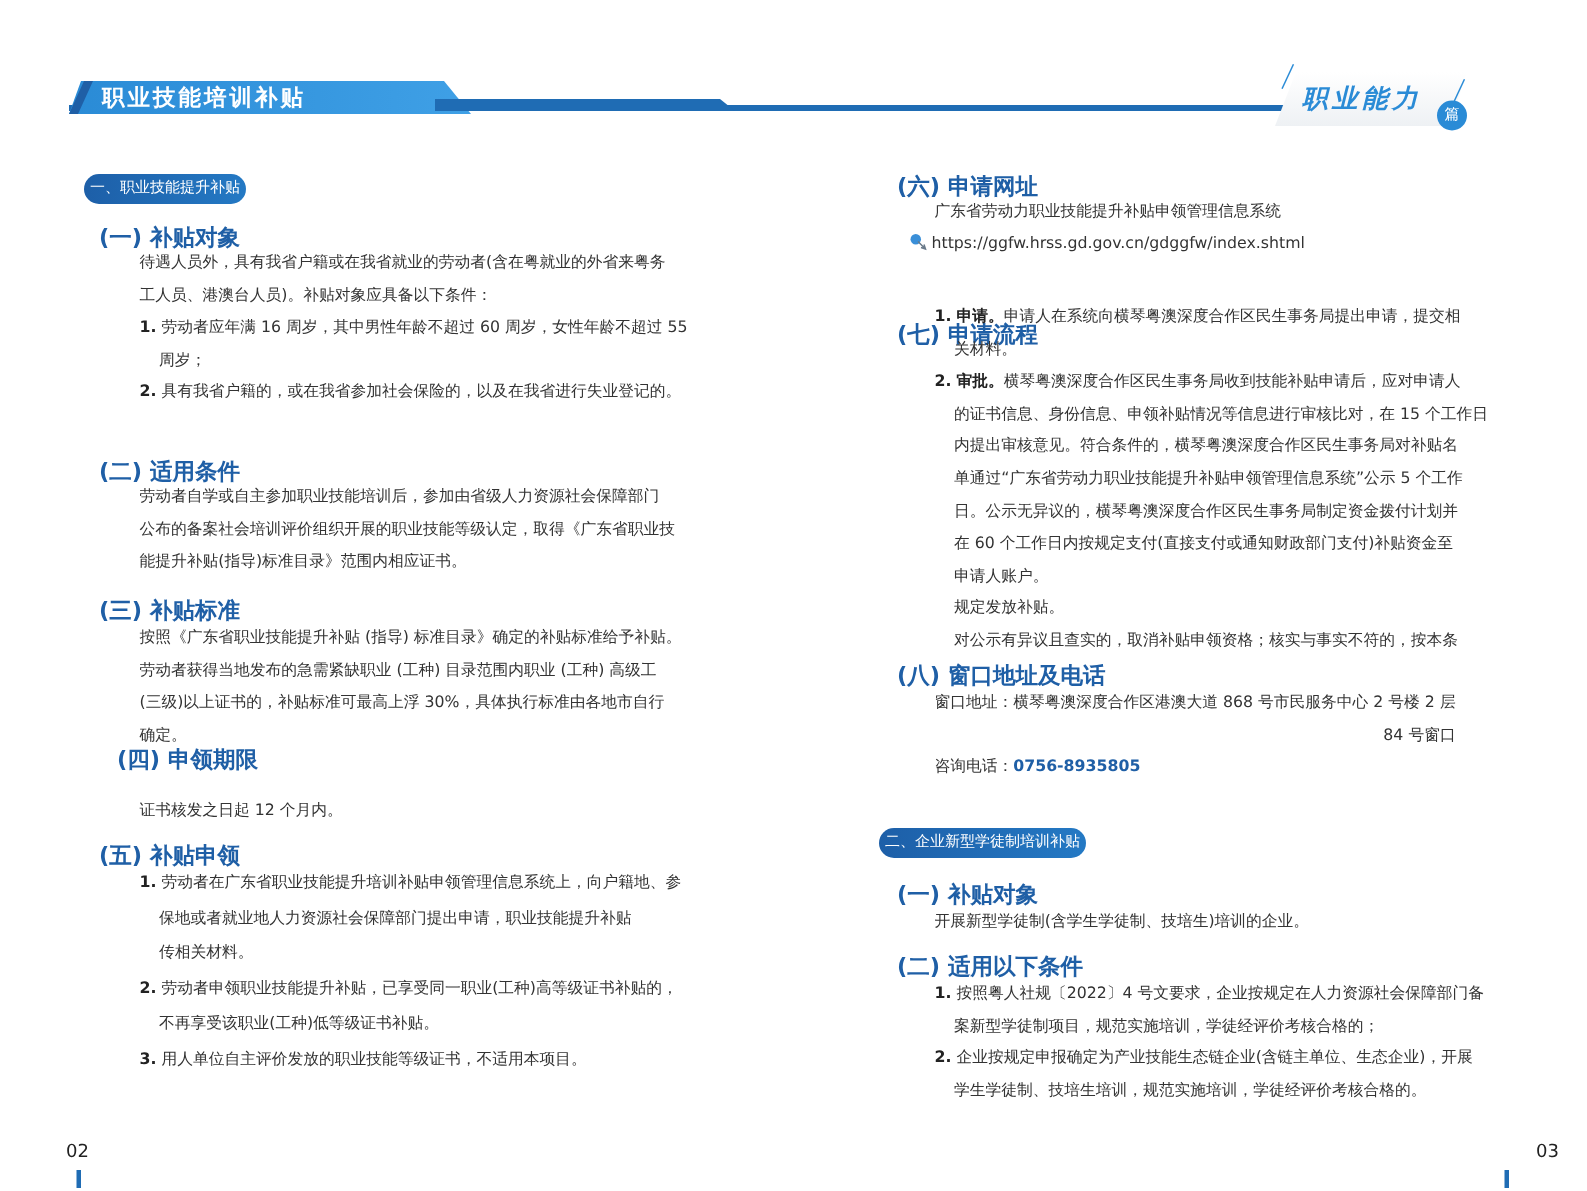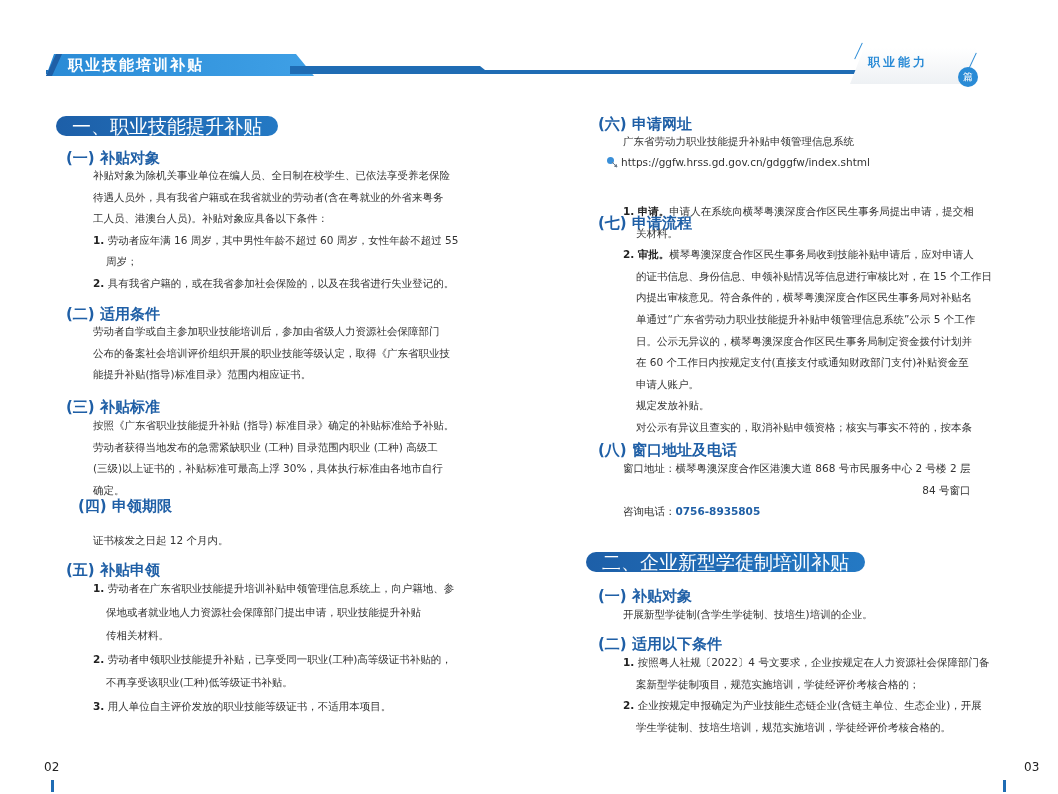--- a/index.html
+++ b/index.html
@@ -24,33 +24,33 @@
     position: absolute; top: 66px; left: 290px; width: 200px; height: 8px;
     background: #1f6cb4; clip-path: polygon(0 0, 190px 0, 200px 8px, 0 8px);
   }
   .brand-box {
     position: absolute; top: 48px; left: 850px; width: 128px; height: 36px;
     background: linear-gradient(180deg, #ffffff 0%, #eef1f4 100%);
     clip-path: polygon(14px 0, 128px 0, 116px 36px, 0 36px);
     box-shadow: 0 2px 4px rgba(0,0,0,0.15);
   }
   .brand-text {
-    position: absolute; top: 54px; left: 868px; font-size: 12px; font-weight: bold; color: #2a8bd6; letter-spacing: 3px;
+    position: absolute; top: 54px; left: 868px; font-size: 17px; font-weight: bold; color: #2a8bd6; letter-spacing: 3px; font-style: italic;
   }
   .brand-badge {
     position: absolute; top: 67px; left: 958px; width: 20px; height: 20px; border-radius: 50%;
     background: #2a8bd6; color: #fff; font-size: 10px; text-align: center; line-height: 20px;
   }
   .brand-stroke { position: absolute; width: 1px; height: 18px; background: #2a8bd6; transform: rotate(25deg); }
 
   
   .pill {
     position: absolute; height: 20px; border-radius: 10px;
     background: linear-gradient(90deg, #1d5fa8 0%, #2479c4 100%);
-    color: #ffffff; font-size: 19px; line-height: 20px; padding: 0 16px;
+    color: #ffffff; font-size: 10px; line-height: 20px; padding: 0 4px;
     white-space: nowrap;
   }
 
   .h2 { position: absolute; font-size: 15px; font-weight: bold; color: #1f5fa6; white-space: nowrap; }
   .p { position: absolute; font-size: 10.5px; line-height: 21.5px; color: #333333; }
   .num { font-weight: bold; color: #222; }
   .bold { font-weight: bold; color: #222; }
   .phone { font-weight: bold; color: #1f5fa6; }
 
   .page-num { position: absolute; top: 760px; font-size: 12px; color: #222; }
@@ -71,21 +71,20 @@
 <div class="brand-stroke" style="top:42px;left:858px;"></div>
 <div class="brand-stroke" style="top:52px;left:972px;"></div>
 <div class="brand-text">职业能力</div>
 <div class="brand-badge">篇</div>
 
 <div>
   <div class="pill" style="top:116px;left:56px;">一、职业技能提升补贴</div>
 
   <div class="h2" style="top:149px;left:66px;">(一) 补贴对象</div>
   <div class="p" style="top:165px;left:93px;width:420px;">
-    <div>补贴对象为除机关事业单位在编人员、全日制在校学生、已依法享受养老保险</div>
     <div>待遇人员外，具有我省户籍或在我省就业的劳动者(含在粤就业的外省来粤务</div>
     <div>工人员、港澳台人员)。补贴对象应具备以下条件：</div>
     <div><span class="num">1.</span> <span>劳动者应年满 16 周岁，其中男性年龄不超过 60 周岁，女性年龄不超过 55</span></div>
     <div style="padding-left:13px;">周岁；</div>
     <div><span class="num">2.</span> <span>具有我省户籍的，或在我省参加社会保险的，以及在我省进行失业登记的。</span></div>
   </div>
 
   <div class="h2" style="top:305px;left:66px;">(二) 适用条件</div>
   <div class="p" style="top:321px;left:93px;width:420px;">
     <div>劳动者自学或自主参加职业技能培训后，参加由省级人力资源社会保障部门</div>

